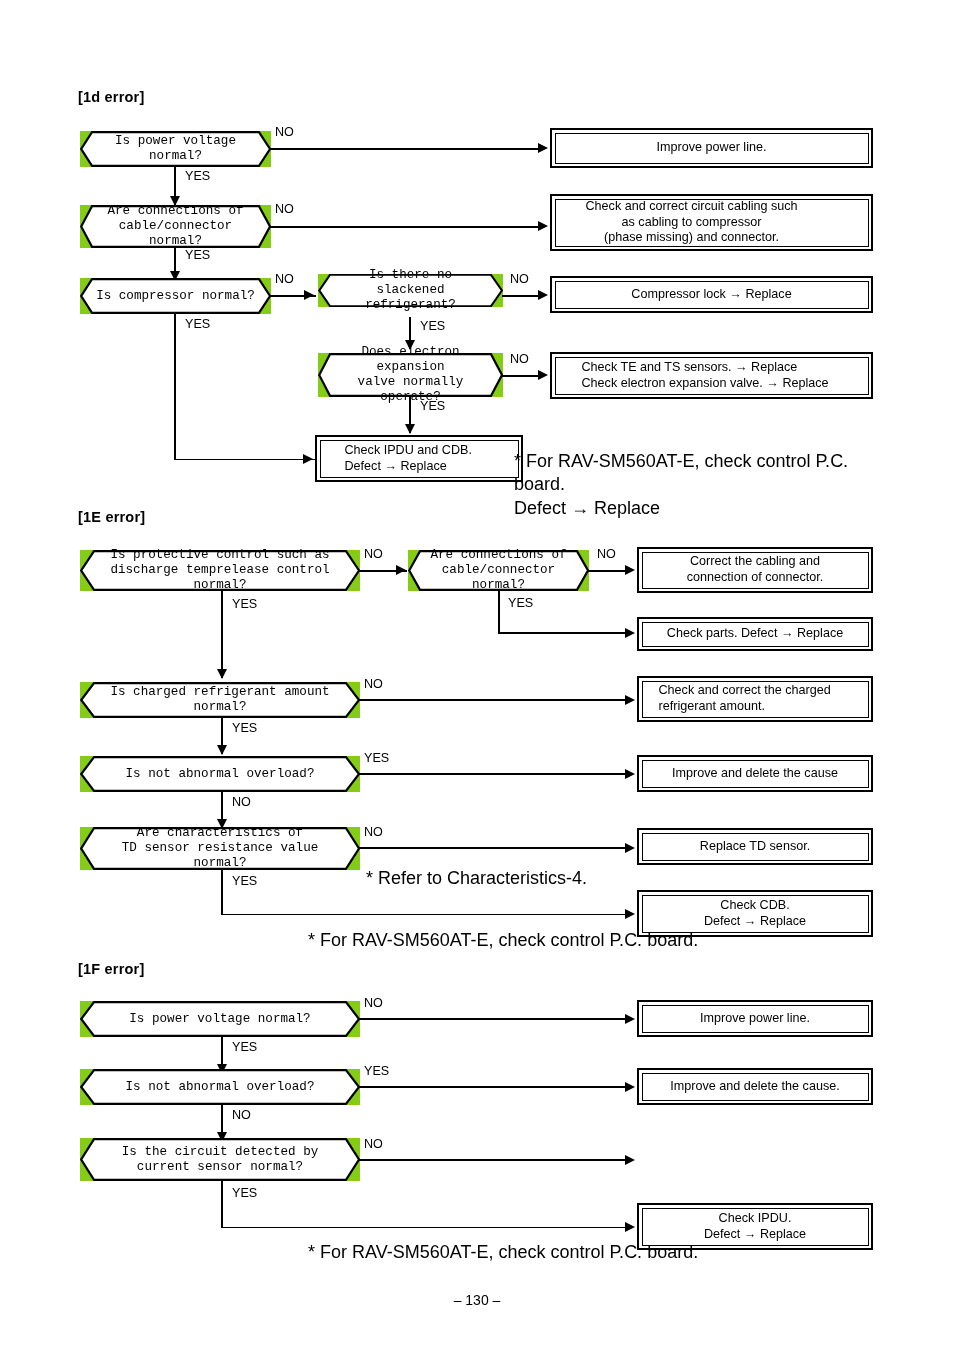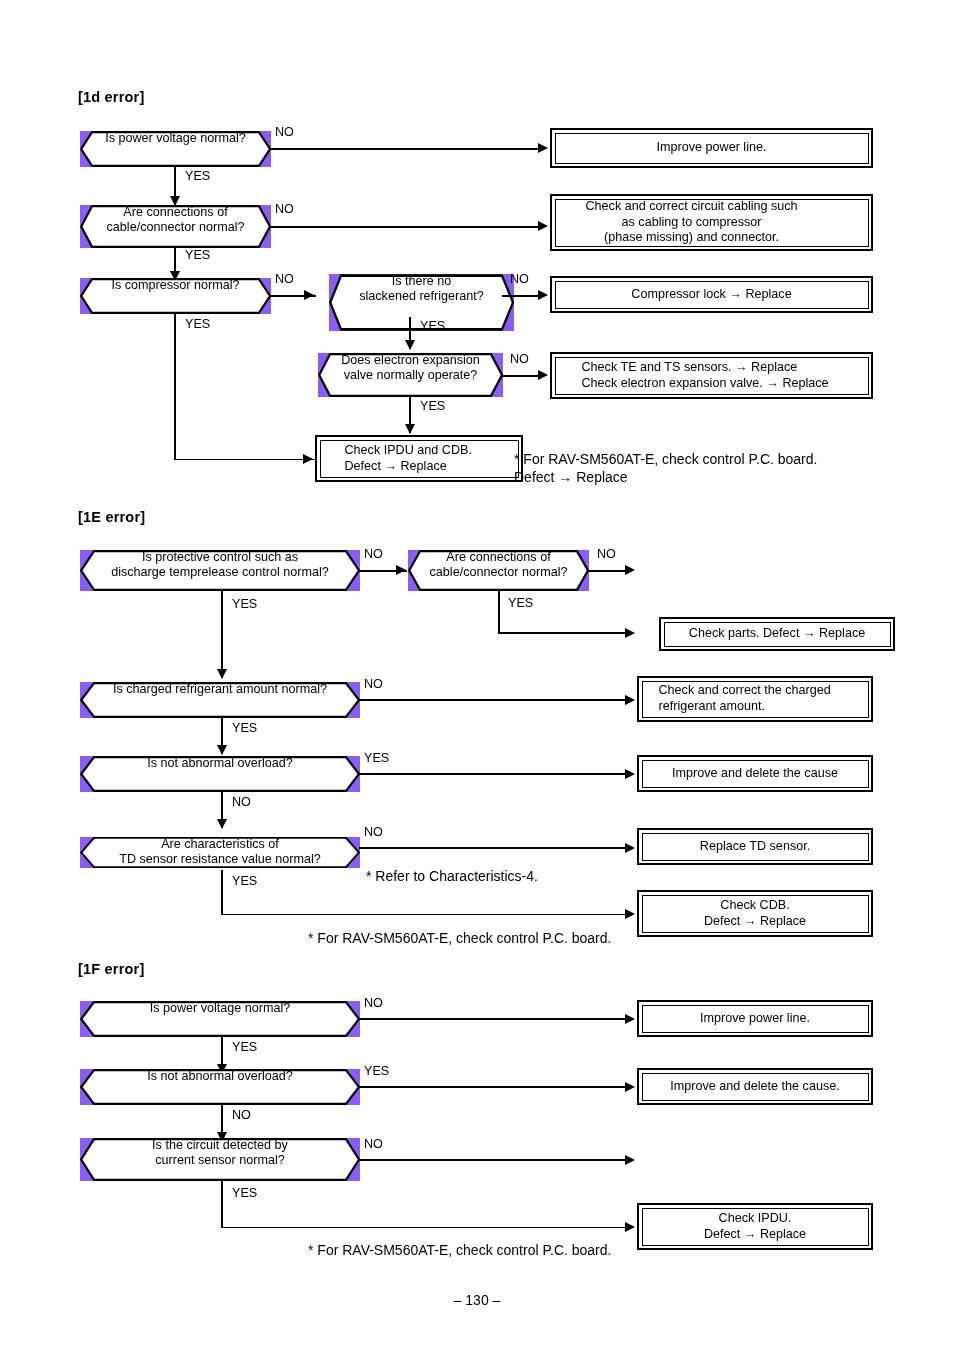--- a/index.html
+++ b/index.html
@@ -22,28 +22,30 @@
     position: absolute;
     font-size: 14.5px;
     font-weight: bold;
     letter-spacing: 0.2px;
     white-space: nowrap;
   }
   
   .hex {
     position: absolute;
     display: flex;
+    align-items: center;
     justify-content: center;
     text-align: center;
     font-size: 12.6px;
     line-height: 1.18;
     box-sizing: border-box;
-    background: #8b5cf6;
+    background: #84cc16;
     color: #000;
     padding: 0 16px;
+    font-family: Liberation Mono, monospace;
   }
   .hex .hx-svg {
     position: absolute;
     left: 0; top: 0;
     width: 100%; height: 100%;
     pointer-events: none;
   }
   .hex .hx-label {
     position: relative;
     z-index: 2;
@@ -94,21 +96,21 @@
     border-top: 10px solid #000;
   }
   .edge-label {
     position: absolute;
     font-size: 12.6px;
     line-height: 1;
     white-space: nowrap;
   }
   .note {
     position: absolute;
-    font-size: 14px;
+    font-size: 18px;
     line-height: 1.3;
     white-space: pre-line;
   }
   .page-num {
     position: absolute;
     width: 100%;
     text-align: center;
     font-size: 14px;
   }
 </style>
@@ -167,21 +169,21 @@
 
   <div class="ln ln-h" style="left:270px; top:295px; width:46px;"></div>
   <div class="arw-r" style="left:304px; top:290px;"></div>
   <div class="edge-label" style="left:275px; top:273px;">NO</div>
 
   <div class="ln ln-v" style="left:174px; top:314px; height:146px;"></div>
   <div class="ln ln-h" style="left:174px; top:458.5px; width:141px;"></div>
   <div class="arw-r" style="left:303px; top:454px;"></div>
   <div class="edge-label" style="left:185px; top:318px;">YES</div>
 
-  <div class="hex" style="left:329px; top:274px; width:185px; height:57px;">
+  <div class="hex" style="left:318px; top:274px; width:185px; height:33px;">
     <svg class="hx-svg" viewBox="0 0 185 43" preserveAspectRatio="none">
       <polygon points="12,1.2 173,1.2 184,21.5 173,41.8 12,41.8 1.2,21.5" fill="#fff" stroke="#000" stroke-width="2.2"></polygon>
     </svg>
     <span class="hx-label">Is there no
 slackened refrigerant?</span>
   </div>
   <div class="ln ln-h" style="left:502px; top:295px; width:37px;"></div>
   <div class="arw-r" style="left:538px; top:290px;"></div>
   <div class="edge-label" style="left:510px; top:273px;">NO</div>
   <div class="ln ln-v" style="left:409px; top:317px; height:32px;"></div>
@@ -244,22 +246,26 @@
   </div>
   <div class="ln ln-h" style="left:588px; top:570px; width:38px;"></div>
   <div class="arw-r" style="left:625px; top:565px;"></div>
   <div class="edge-label" style="left:597px; top:548px;">NO</div>
 
   <div class="ln ln-v" style="left:498px; top:591px; height:42px;"></div>
   <div class="ln ln-h" style="left:498px; top:632px; width:128px;"></div>
   <div class="arw-r" style="left:625px; top:627.5px;"></div>
   <div class="edge-label" style="left:508px; top:597px;">YES</div>
 
-
-  <div class="abox" style="left:659px; top:617px; width:236px; height:34px;">
+  <div class="abox" style="left:637px; top:547px; width:236px; height:46px;">
+    <div class="inner">Correct the cabling and
+connection of connector.</div>
+  </div>
+
+  <div class="abox" style="left:637px; top:617px; width:236px; height:34px;">
     <div class="inner">Check parts. Defect → Replace</div>
   </div>
 
   <div class="hex" style="left:80px; top:682px; width:280px; height:36px;">
     <svg class="hx-svg" viewBox="0 0 280 36" preserveAspectRatio="none">
       <polygon points="14,1.2 266,1.2 279,18 266,34.8 14,34.8 1.2,18" fill="#fff" stroke="#000" stroke-width="2.2"></polygon>
     </svg>
     <span class="hx-label">Is charged refrigerant amount normal?</span>
   </div>
   <div class="ln ln-h" style="left:359px; top:699px; width:267px;"></div>
@@ -284,21 +290,21 @@
   <div class="arw-r" style="left:625px; top:768.5px;"></div>
   <div class="edge-label" style="left:364px; top:752px;">YES</div>
   <div class="ln ln-v" style="left:221px; top:792px; height:36px;"></div>
   <div class="arw-d" style="left:216.5px; top:819px;"></div>
   <div class="edge-label" style="left:232px; top:796px;">NO</div>
 
   <div class="abox" style="left:637px; top:755px; width:236px; height:37px;">
     <div class="inner">Improve and delete the cause</div>
   </div>
 
-  <div class="hex" style="left:80px; top:827px; width:280px; height:31px;margin-top:10px;">
+  <div class="hex" style="left:80px; top:827px; width:280px; height:43px;">
     <svg class="hx-svg" viewBox="0 0 280 43" preserveAspectRatio="none">
       <polygon points="14,1.2 266,1.2 279,21.5 266,41.8 14,41.8 1.2,21.5" fill="#fff" stroke="#000" stroke-width="2.2"></polygon>
     </svg>
     <span class="hx-label">Are characteristics of
 TD sensor resistance value normal?</span>
   </div>
   <div class="ln ln-h" style="left:359px; top:847px; width:267px;"></div>
   <div class="arw-r" style="left:625px; top:842.5px;"></div>
   <div class="edge-label" style="left:364px; top:826px;">NO</div>
 

